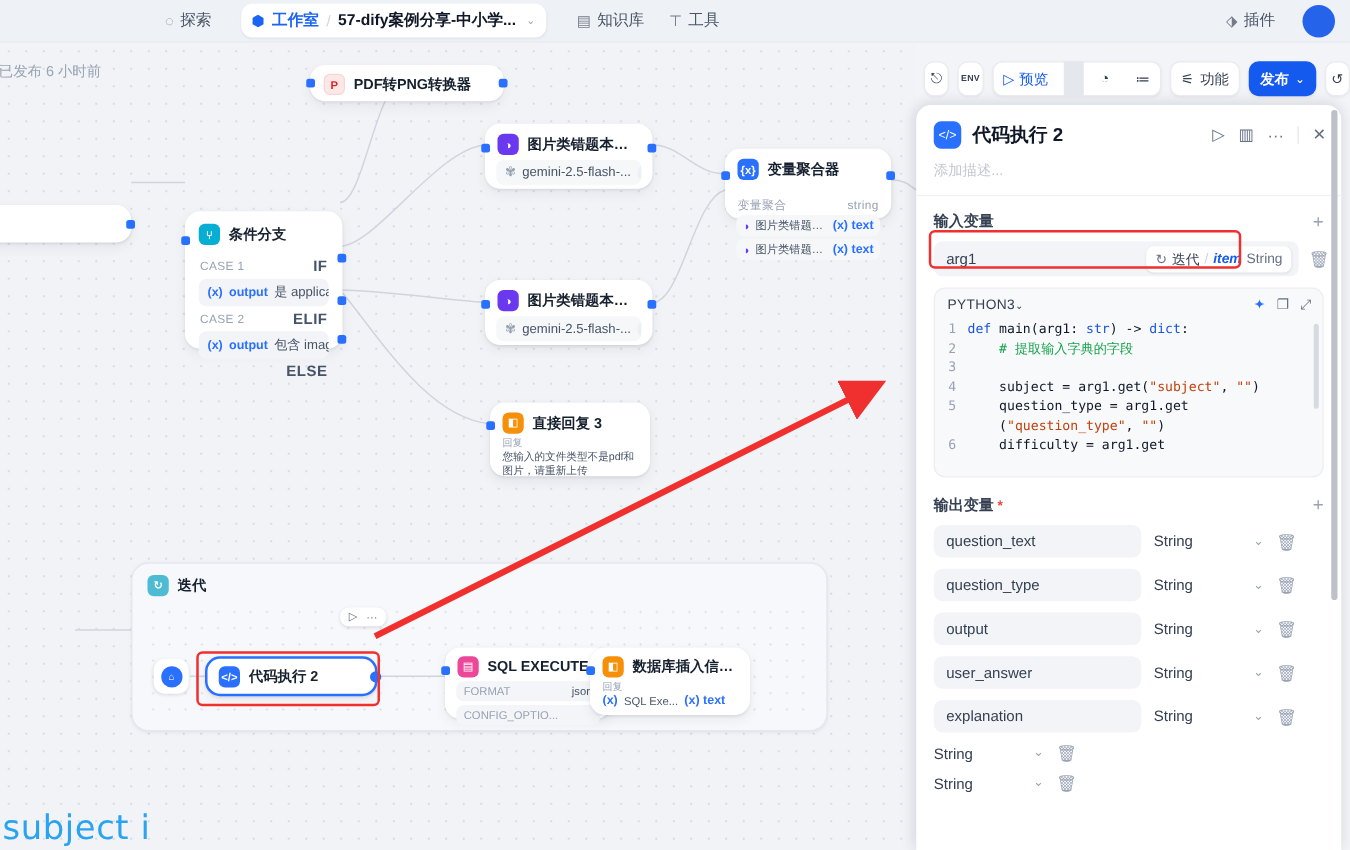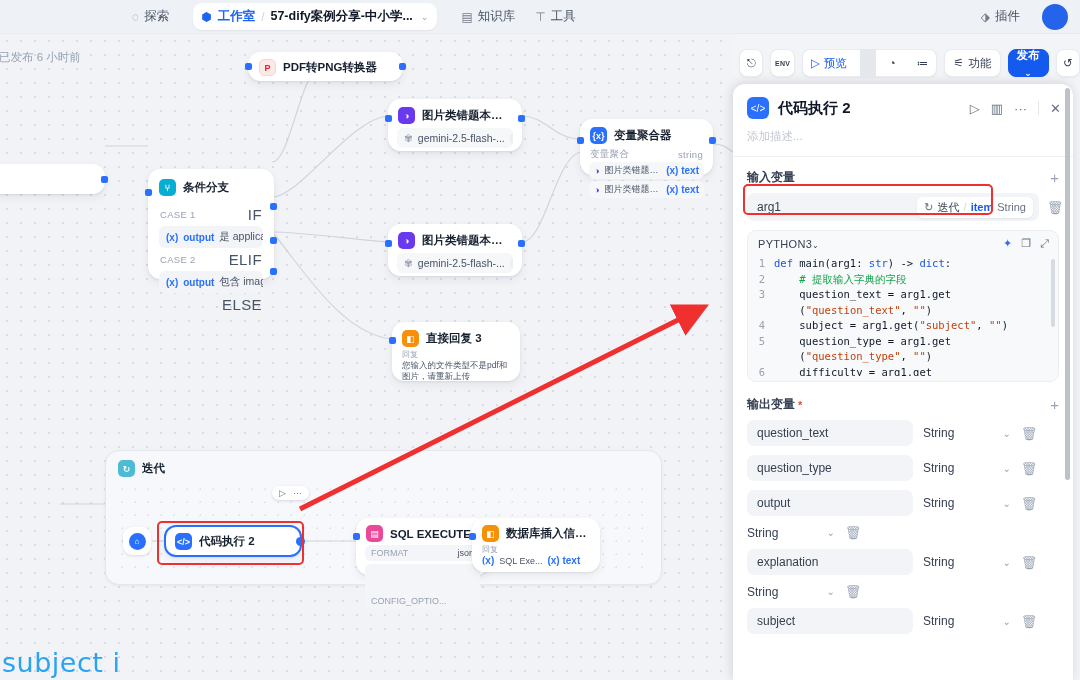--- a/index.html
+++ b/index.html
@@ -67,21 +67,21 @@
     white-space: nowrap; overflow: hidden; text-overflow: ellipsis; }
   .nbody { padding: 0 10px 10px 10px; }
   .row-gray {
     background: #f3f4f7; border-radius: 6px; padding: 4px 7px;
     font-size: 10.5px; color: #475467; display: flex; align-items: center; gap: 5px;
     white-space: nowrap; overflow: hidden;
   }
   .tagv { color: #2970ff; font-weight: bold; font-size: 10px; }
   .lblrow { display: flex; justify-content: space-between; align-items: center;
     font-size: 9.5px; color: #98a2b3; letter-spacing: .3px; padding: 3px 1px; }
-  .strong-r { color: #475467; font-weight: normal; font-size: 15px; letter-spacing: .4px; }
+  .strong-r { color: #475467; font-weight: bold; font-size: 12px; letter-spacing: .4px; }
   .chip { background: #eceff4; border-radius: 4px; padding: 1px 4px;
     font-size: 8px; color: #667085; letter-spacing: .4px; font-weight: bold; }
   .port { position: absolute; width: 7px; height: 7px; border-radius: 2px; background: #2970ff; top: 50%; margin-top: -3.5px; }
   .port.l { left: -4px; } .port.r { right: -4px; }
 
   svg.wires { position: absolute; inset: 0; width: 733px; height: 646px; pointer-events: none; }
   svg.wires path { fill: none; stroke: #d0d5dd; stroke-width: 1.2px; }
 
   
   .iter {
@@ -125,21 +125,21 @@
   }
   .tbtn {
     background: #fff; border: 1px solid #e9ebf0; border-radius: 8px;
     height: 28px; display: flex; align-items: center; justify-content: center;
     gap: 5px; padding: 0 8px; color: #354052; font-size: 11.5px;
     box-shadow: 0 1px 2px rgba(16,24,40,.05); white-space: nowrap;
   }
   .tbtn.group { padding: 0; }
   .tbtn.group > span { display: flex; align-items: center; gap: 4px; padding: 0 8px; height: 28px; }
   .divv { width: 1px; height: 14px; background: #e4e7ec; }
-  .tbtn.primary { background: #155aef; color: #fff; border-color: #155aef; font-weight: bold; flex-direction: column; }
+  .tbtn.primary { background: #155aef; color: #fff; border-color: #155aef; font-weight: bold; }
   .blue { color: #155aef; }
 
   .phead { display: flex; align-items: center; gap: 9px; padding: 13px 12px 10px 14px; }
   .phead .pic { width: 22px; height: 22px; border-radius: 6px; background: #2970ff;
     display: flex; align-items: center; justify-content: center; color: #fff; font-size: 10px; }
   .ptitle { font-size: 15px; font-weight: bold; color: #101828; }
   .phead .acts { margin-left: auto; display: flex; align-items: center; gap: 11px; color: #667085; font-size: 13px; }
   .pdesc { padding: 0 14px 12px 14px; color: #c2c7d0; font-size: 11.5px; }
   .sec-title { display: flex; align-items: center; padding: 0 14px 7px 14px;
     font-size: 12px; font-weight: bold; color: #354052; }
@@ -147,21 +147,21 @@
   .req { color: #f04438; margin-left: 3px; font-size: 11px; }
   hr.sep { border: 0; border-top: 1px solid #f0f1f4; margin: 0 0 12px 0; }
 
   .varrow { display: flex; align-items: center; gap: 8px; padding: 0 12px 0 14px; margin-bottom: 9px; }
   .varbox { flex: 1; display: flex; align-items: center; background: #f2f4f7;
     border-radius: 7px; height: 28px; padding: 0 6px 0 10px; gap: 8px; }
   .varname { font-size: 12px; color: #354052; text-align: center; }
   .varref { margin-left: auto; background: #fff; border-radius: 6px; height: 21px;
     display: flex; align-items: center; gap: 4px; padding: 0 7px;
     box-shadow: 0 1px 2px rgba(16,24,40,.08); font-size: 11px; color: #354052; }
-  .varref .it { color: #155aef; font-weight: bold; }
+  .varref .it { color: #155aef; font-weight: bold; font-style: italic; }
   .varref .ob { color: #667085; }
   .trash { color: #98a2b3; font-size: 13px; width: 14px; text-align: center; }
 
   
   .editor {
     margin: 0 14px 14px 14px; background: #f8f9fb; border: 1px solid #eceef2;
     border-radius: 9px; overflow: hidden; height: 152px; position: relative;
   }
   .ed-head { display: flex; align-items: center; padding: 6px 9px 4px 10px; }
   .ed-lang { font-size: 11px; font-weight: normal; color: #354052; letter-spacing: .3px; }
@@ -323,21 +323,21 @@
     <div class="port l" style="top:18px;"></div>
     <div class="port r" style="top:18px;"></div>
   </div>
 
   <div class="node" style="left:580px; top:85px; width:133px; height:56px;">
     <div class="nhead" style="padding:7px 9px 3px 9px;">
       <div class="nicon" style="background:#2970ff;">{x}</div>
       <div class="ntitle">变量聚合器</div>
     </div>
     <div class="nbody" style="padding:0 8px 7px 8px;">
-      <div class="lblrow" style="padding:1px 1px;">
+      <div class="lblrow" style="padding:1px 1px;margin-top:10px;">
         <span>变量聚合</span>
         <span>string</span>
       </div>
       <div class="row-gray" style="background:#f6f7f9; font-size:9px; padding:2px 5px; margin-bottom:2px;">
         <span style="color:#6938ef;">◑</span>
         <span style="overflow:hidden; text-overflow:ellipsis;">图片类错题本收集整理(p...</span>
         <span class="tagv" style="margin-left:auto;">(x) text</span>
       </div>
       <div class="row-gray" style="background:#f6f7f9; font-size:9px; padding:2px 5px;">
         <span style="color:#6938ef;">◑</span>
@@ -395,21 +395,21 @@
       <div class="nhead" style="padding:6px 9px 3px 9px;">
         <div class="nicon" style="background:#ec4899;">▤</div>
         <div class="ntitle">SQL EXECUTE</div>
       </div>
       <div class="nbody" style="padding:0 8px 7px 8px;">
         <div class="row-gray" style="background:#f4f5f8; font-size:9px; margin-bottom:3px; padding:3px 6px;">
           <span style="color:#98a2b3;">FORMAT</span>
           <span style="margin-left:auto; color:#475467;">json</span>
         </div>
         <div class="row-gray" style="background:#f4f5f8; font-size:9px; padding:3px 6px;">
-          <span style="color:#98a2b3;margin-top:29px;">CONFIG_OPTIO...</span>
+          <span style="color:#98a2b3;">CONFIG_OPTIO...</span>
         </div>
       </div>
       <div class="port l" style="top:17px;"></div>
       <div class="port r" style="top:17px;"></div>
     </div>
 
     <div class="node" style="left:366px; top:67px; width:128px; height:54px;">
       <div class="nhead" style="padding:6px 9px 2px 9px;">
         <div class="nicon" style="background:#f79009;">◧</div>
         <div class="ntitle">数据库插入信息显示</div>
@@ -516,22 +516,20 @@
         <div class="cl">
           <div class="ln">1</div>
           <div class="ct"><span class="kw">def </span><span class="op">main(arg1: </span><span class="ty">str</span><span class="op">) -&gt; </span><span class="ty">dict</span><span class="op">:</span></div>
         </div>
         <div class="cl">
           <div class="ln">2</div>
           <div class="ct"><span class="cm">    # 提取输入字典的字段</span></div>
         </div>
         <div class="cl">
           <div class="ln">3</div>
-          <div class="ct"><span class="op">    question_text = arg1.get</span><span class="op">
-    (</span><span class="st">"question_text"</span><span class="op">, </span><span class="st">""</span><span class="op">)</span></div>
         </div>
         <div class="cl">
           <div class="ln">4</div>
           <div class="ct"><span class="op">    subject = arg1.get(</span><span class="st">"subject"</span><span class="op">, </span><span class="st">""</span><span class="op">)</span></div>
         </div>
         <div class="cl">
           <div class="ln">5</div>
           <div class="ct"><span class="op">    question_type = arg1.get</span><span class="op">
     (</span><span class="st">"question_type"</span><span class="op">, </span><span class="st">""</span><span class="op">)</span></div>
         </div>
@@ -568,20 +566,21 @@
       </div>
       <div class="orow">
         <div class="oname">output</div>
         <div class="otype">
           <span>String</span>
           <span class="cv">⌄</span>
         </div>
         <span class="trash">🗑</span>
       </div>
       <div class="orow">
+        <div class="oname">user_answer</div>
         <div class="otype">
           <span>String</span>
           <span class="cv">⌄</span>
         </div>
         <span class="trash">🗑</span>
       </div>
       <div class="orow">
         <div class="oname">explanation</div>
         <div class="otype">
           <span>String</span>
@@ -590,21 +589,20 @@
         <span class="trash">🗑</span>
       </div>
       <div class="orow">
         <div class="otype">
           <span>String</span>
           <span class="cv">⌄</span>
         </div>
         <span class="trash">🗑</span>
       </div>
       <div class="orow">
-        <div class="oname">subject</div>
         <div class="otype">
           <span>String</span>
           <span class="cv">⌄</span>
         </div>
         <span class="trash">🗑</span>
       </div>
     </div>
 
   <div class="pscroll"></div>
   <div class="pscroll-up">▲</div>

